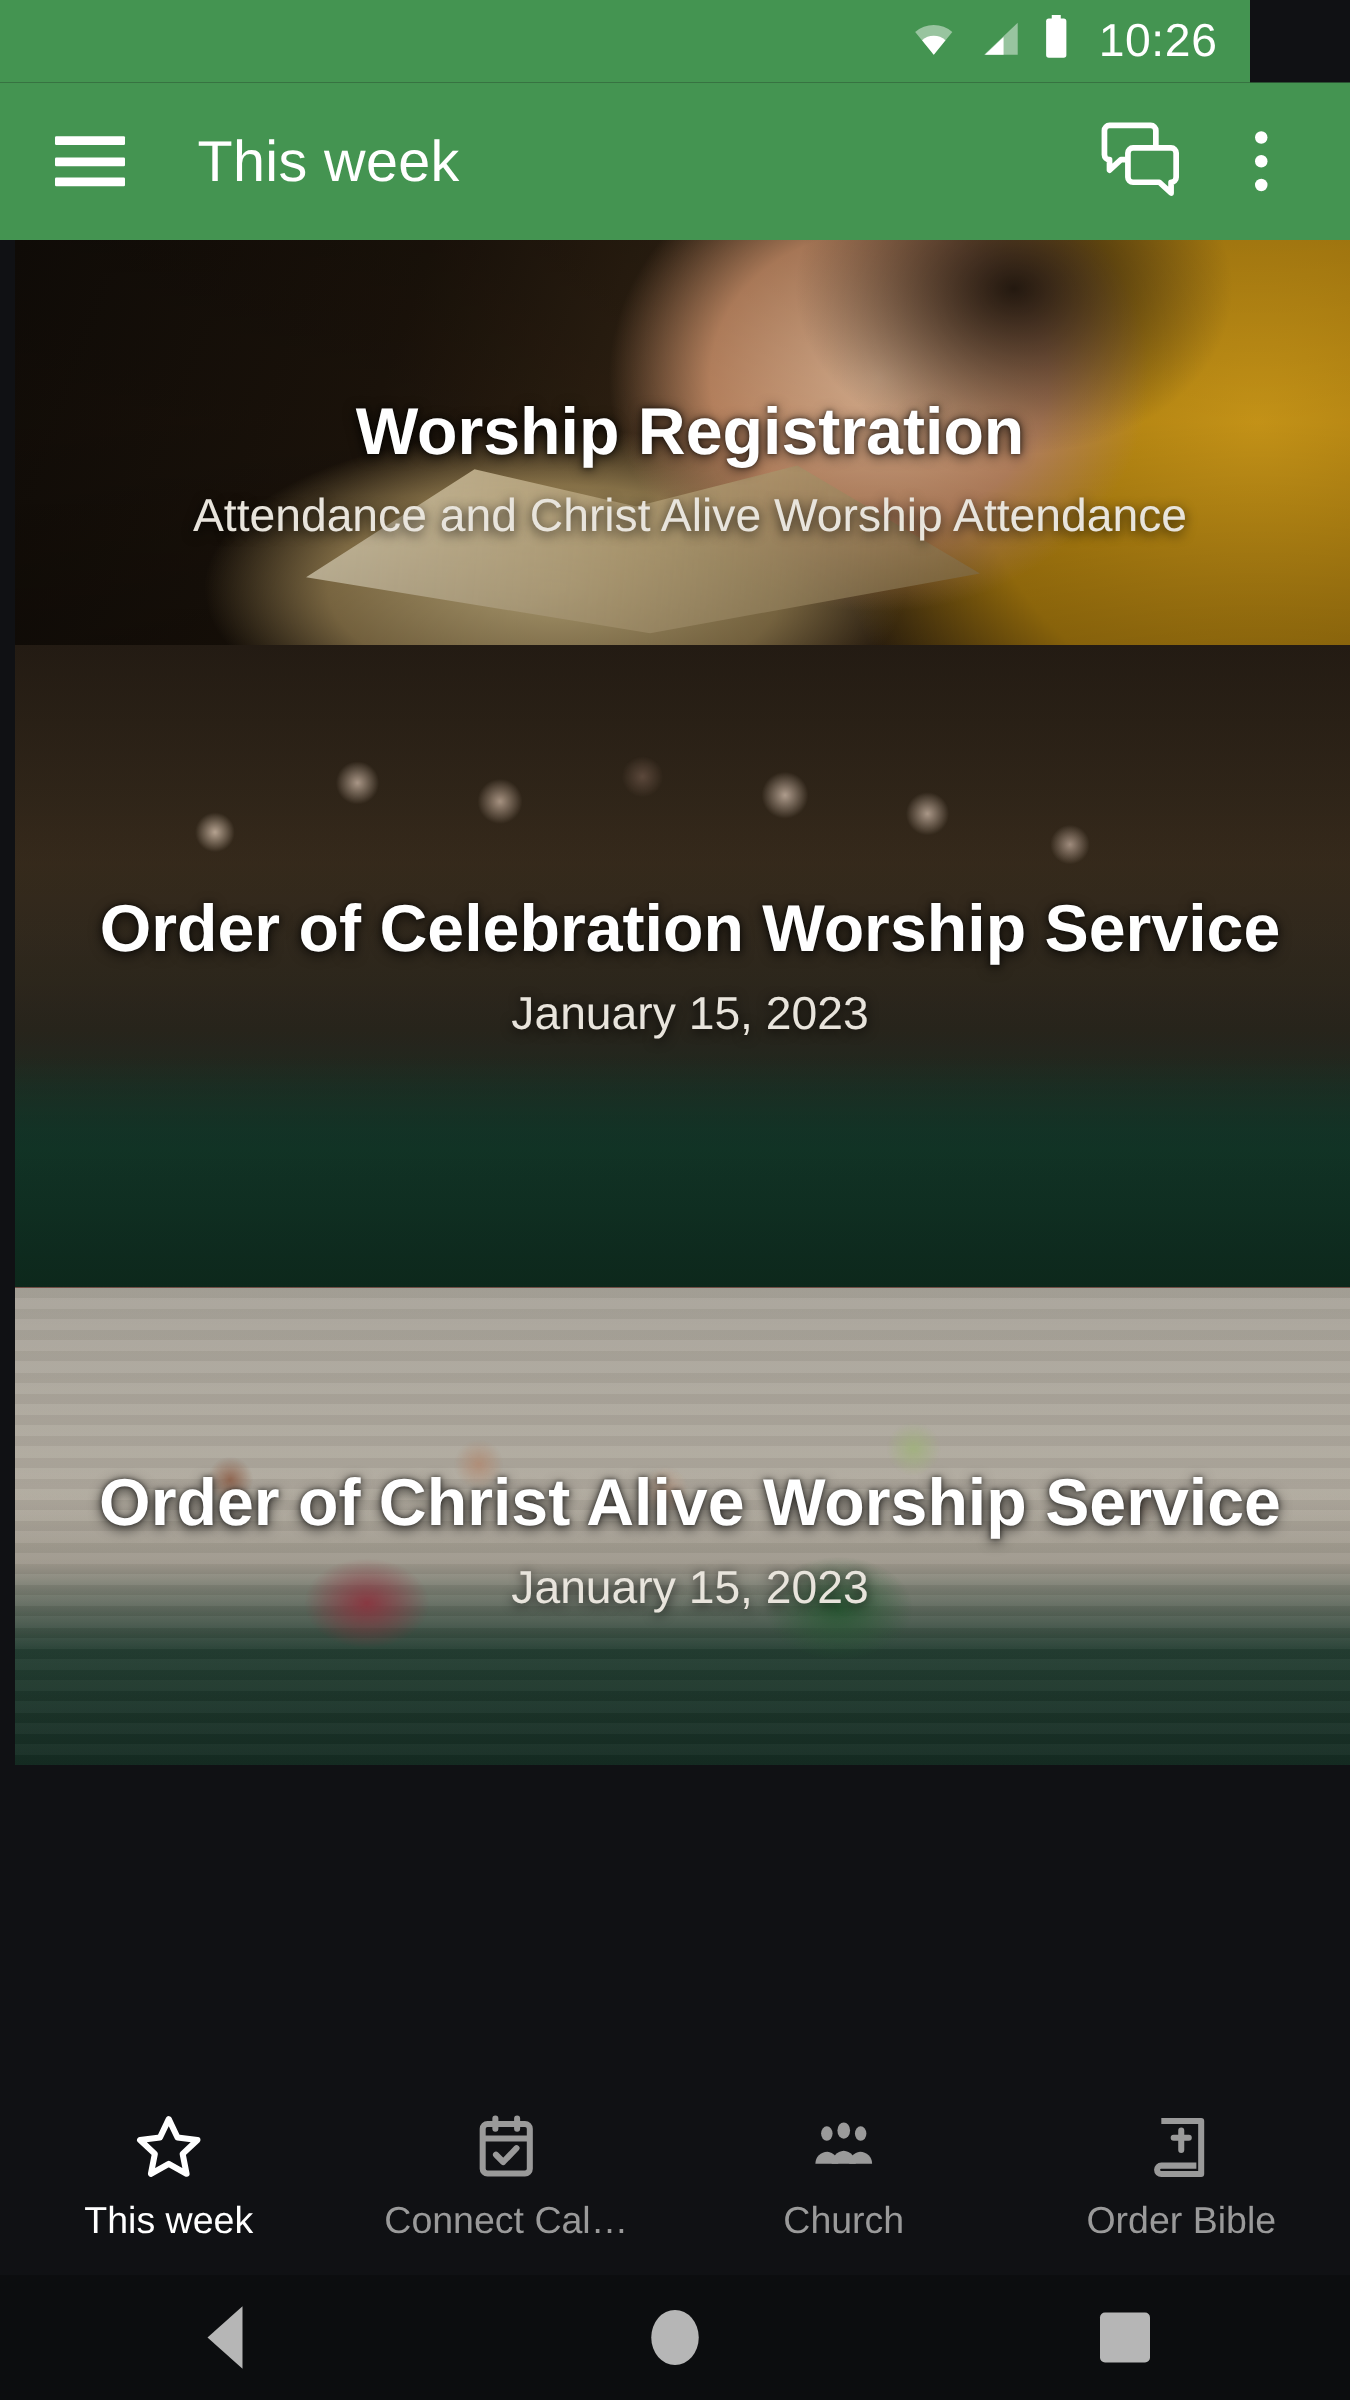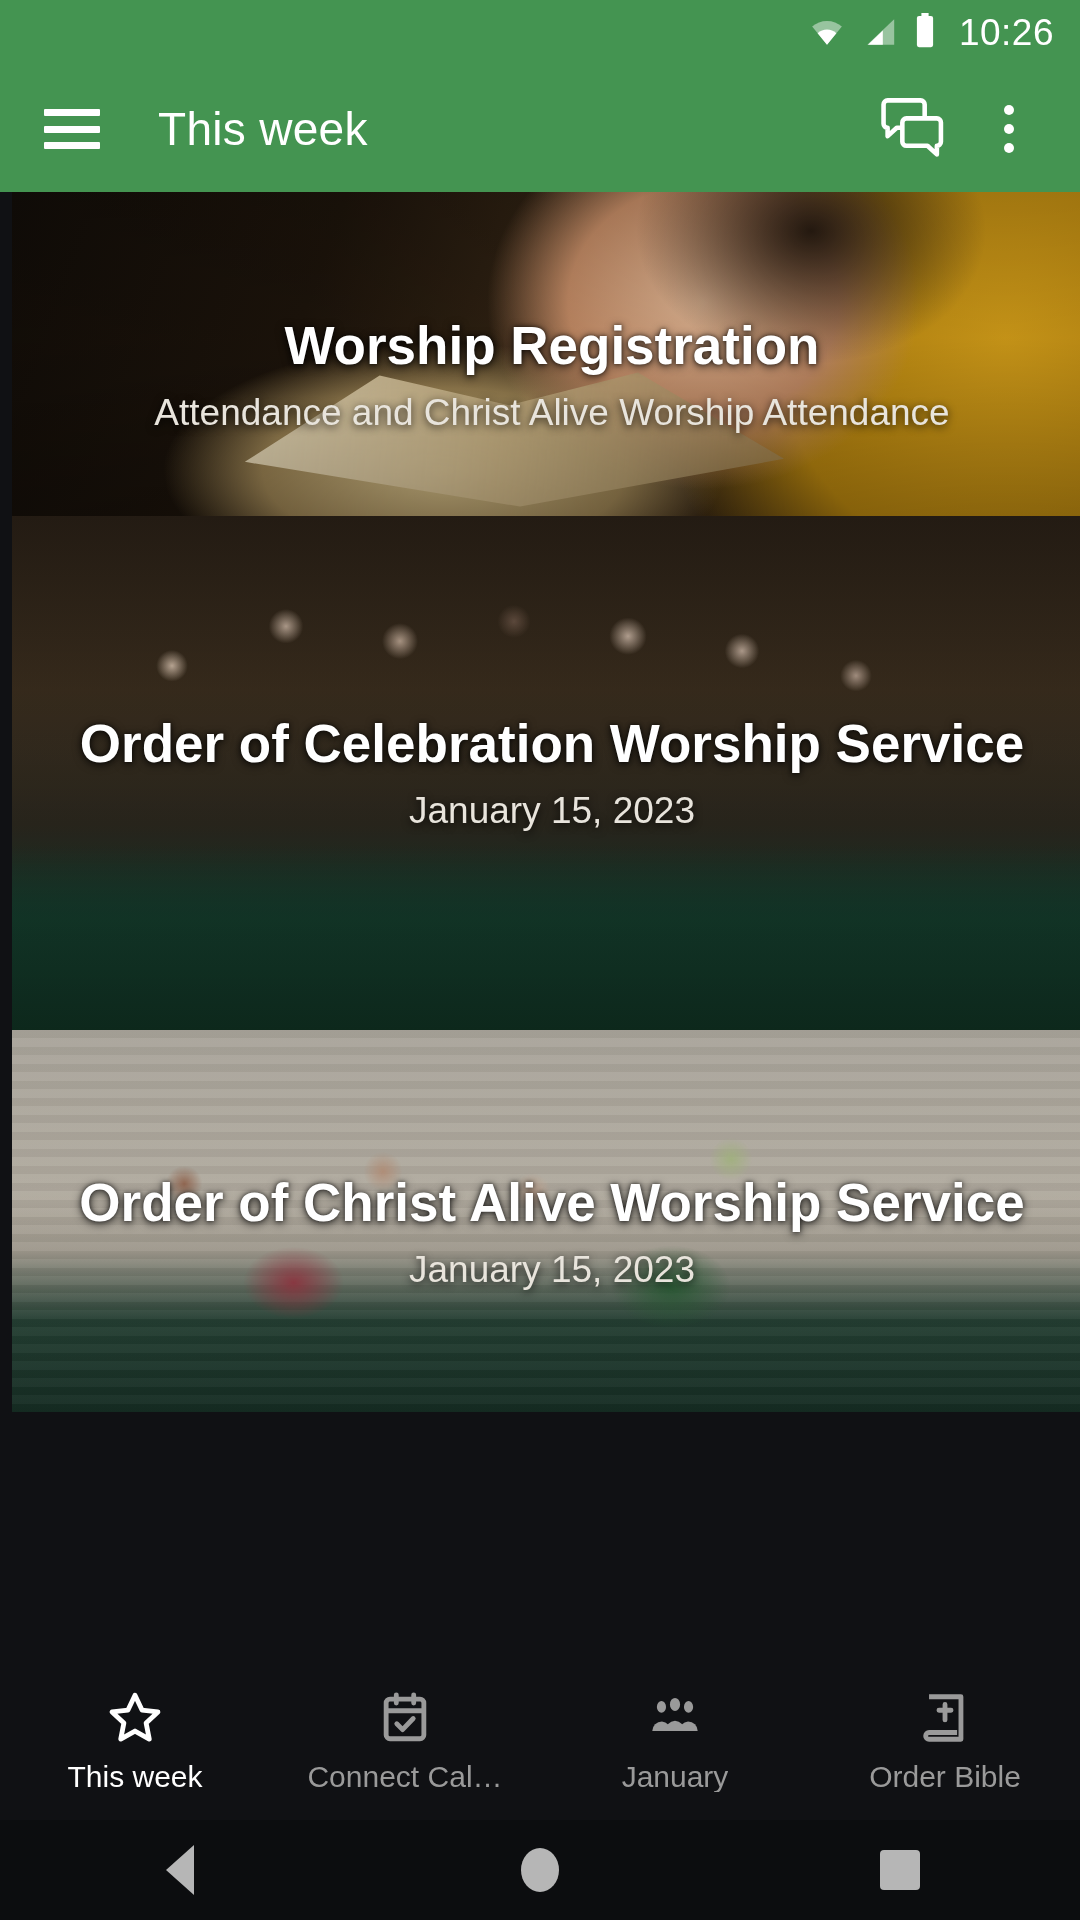--- a/index.html
+++ b/index.html
@@ -6,21 +6,21 @@
   html,body{
     width:1080px; height:1920px;
     background:#101114;
     font-family:"Liberation Sans", sans-serif;
     overflow:hidden;
   }
   #phone{ position:relative; width:1080px; height:1920px; background:#101114; }
 
   
   .statusbar{
-    position:absolute; top:0; left:0; width:1080px; height:66px;
+    position:absolute; top:0; left:0; width:1000px; height:66px;
     background:#449451;
     display:flex; align-items:center; justify-content:flex-end;
     padding-right:26px; gap:14px;
   }
   .sb-icons{ display:flex; align-items:flex-end; gap:14px; height:40px; }
   .sb-time{
     color:#ffffff; font-size:37px; font-weight:400; letter-spacing:.5px;
     line-height:40px; margin-left:8px;
   }
 
@@ -277,21 +277,21 @@
       <span class="navicon">
         <svg width="58" height="58" viewBox="0 0 24 24">
           <ellipse cx="6.4" cy="7.4" rx="1.9" ry="2.4" fill="#9a9a9a"></ellipse>
           <ellipse cx="12" cy="6.4" rx="2.1" ry="2.7" fill="#9a9a9a"></ellipse>
           <ellipse cx="17.6" cy="7.4" rx="1.9" ry="2.4" fill="#9a9a9a"></ellipse>
           <path d="M2.6 17.4 A4 4 0 0 1 6.6 13.4 A4 4 0 0 1 10.2 17.4 Z" fill="#9a9a9a"></path>
           <path d="M8 17.4 A4.3 4.3 0 0 1 12 13.1 A4.3 4.3 0 0 1 16 17.4 Z" fill="#9a9a9a"></path>
           <path d="M13.8 17.4 A4 4 0 0 1 17.4 13.4 A4 4 0 0 1 21.4 17.4 Z" fill="#9a9a9a"></path>
         </svg>
       </span>
-      <span class="lbl">January</span>
+      <span class="lbl">Church</span>
     </div>
 
     <div class="navitem">
       <span class="navicon">
         <svg width="58" height="58" viewBox="0 0 24 24">
           <path d="M5.4 3.2 h13.2 v17.6 h-13.2 a1.4 1.4 0 0 1 0 -2.8 h11.6" fill="none" stroke="#9a9a9a" stroke-width="2" stroke-linejoin="round"></path>
           <path d="M12 6.4 v6.4 M9.5 8.8 h5" stroke="#9a9a9a" stroke-width="2" stroke-linecap="round"></path>
         </svg>
       </span>
       <span class="lbl">Order Bible</span>

